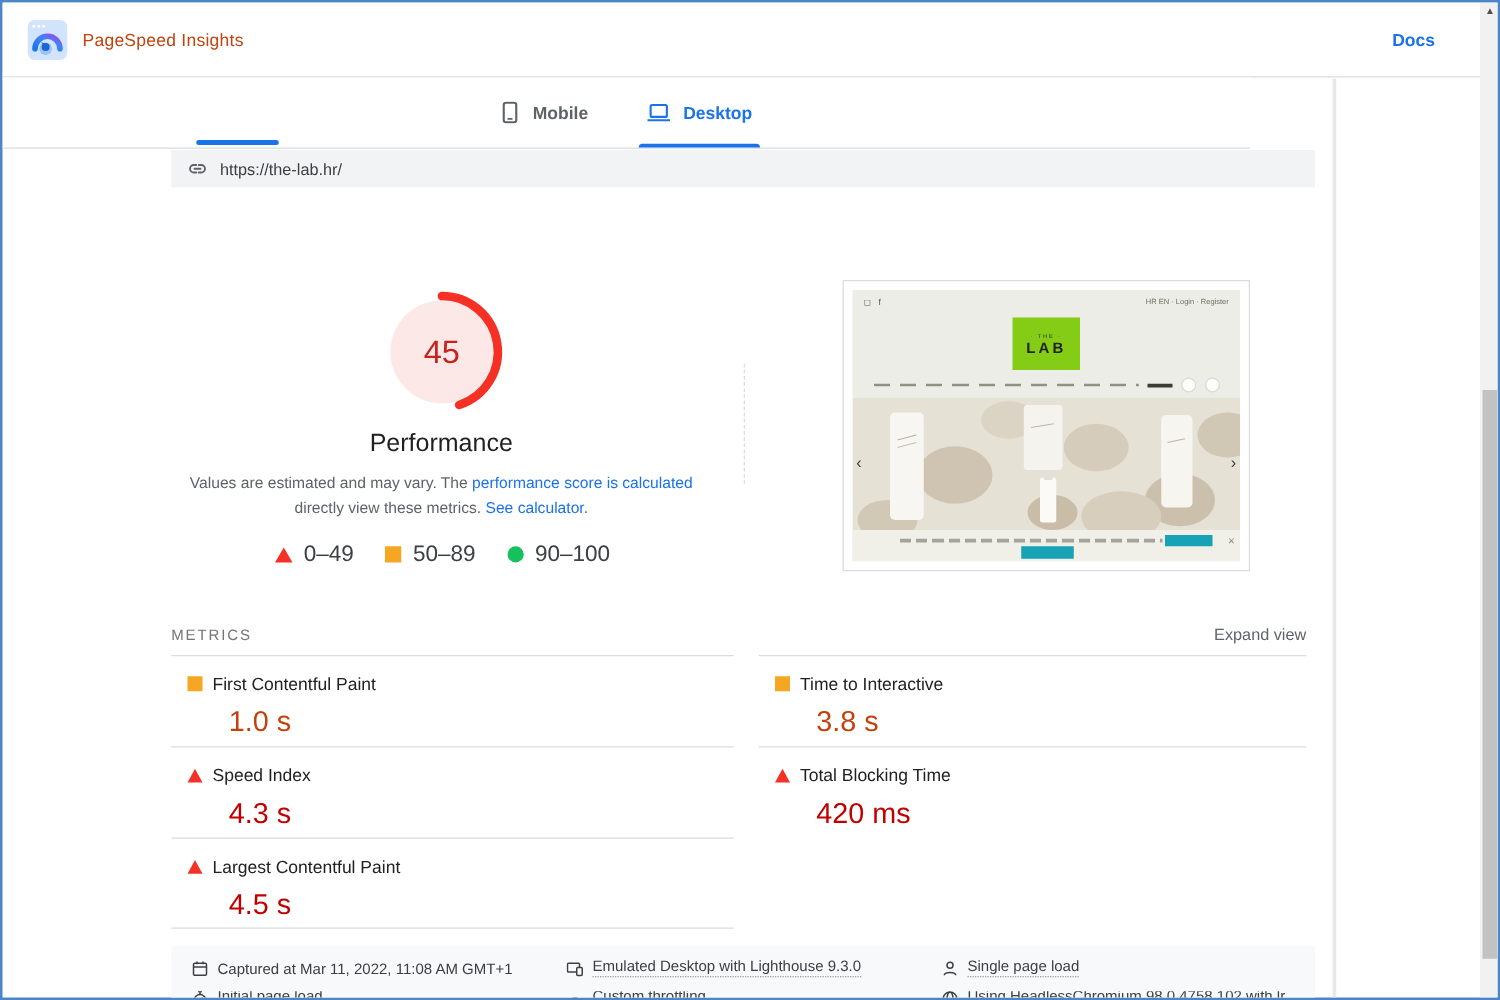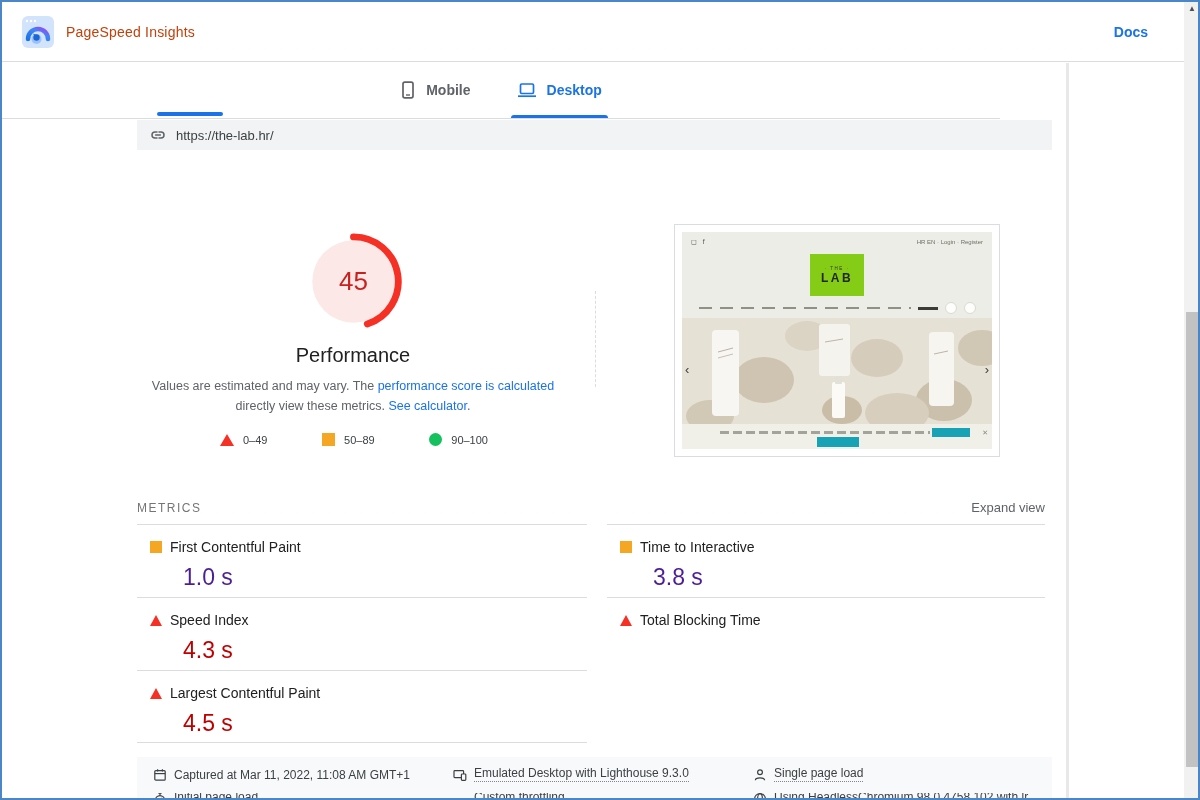--- a/index.html
+++ b/index.html
@@ -41,21 +41,21 @@
                font-size:26px; color:#c7221f; }
   .perf-title { position:absolute; left:200px; top:342px; width:302px;
                 text-align:center; font-size:20px; color:#212121; }
   .perf-desc { position:absolute; left:140px; top:374px; width:422px;
                text-align:center; font-size:12.5px; line-height:20px; color:#5f6368; }
   .perf-desc a { color:#1a73e8; text-decoration:none; cursor:pointer; }
 
   
   .legend { position:absolute; left:218px; top:431px; width:268px; display:flex;
             justify-content:space-between; align-items:center; }
-  .legend-item { display:flex; align-items:center; gap:9px; font-size:11px; color:#3c4043; }
+  .legend-item { display:flex; align-items:center; gap:9px; font-size:18px; color:#3c4043; }
   .icon-tri { width:0; height:0; border-left:7px solid transparent;
               border-right:7px solid transparent; border-bottom:12px solid #f53126; }
   .icon-sq  { width:13px; height:13px; background:#f5a623; }
   .icon-circ{ width:13px; height:13px; border-radius:50%; background:#14c15d; }
 
   .col-divider { position:absolute; left:593px; top:289px; height:96px;
                  border-left:1px dashed #dadce0; }
 
   
   .shot-card { position:absolute; left:672px; top:222px; width:326px; height:233px;
@@ -99,21 +99,21 @@
   .metric { border-top:1px solid #dadce0; padding:14px 0 13px 13px; height:73px; }
   .metric.last { border-bottom:1px solid #dadce0; }
   .metric-head { display:flex; align-items:center; gap:8px; }
   .micon-sq { width:12px; height:12px; background:#f5a623; flex:0 0 auto; }
   .micon-tri { width:0; height:0; border-left:6.5px solid transparent;
                border-right:6.5px solid transparent; border-bottom:11px solid #f53126;
                flex:0 0 auto; }
   .micon-circ { width:12px; height:12px; border-radius:50%; background:#14c15d; flex:0 0 auto; }
   .mname { font-size:14px; color:#212121; }
   .mval { margin:9px 0 0 33px; font-size:23px; }
-  .mval.avg { color:#4c1d95; } .mval.poor { color:#c00000; } .mval.good { color:#018642; }
+  .mval.avg { color:#c2410c; } .mval.poor { color:#c00000; } .mval.good { color:#018642; }
 
   
   .env-footer { position:absolute; left:135px; top:755px; width:915px; height:60px;
                 background:#f8f9fa; padding:11px 16px; display:grid;
                 grid-template-columns:300px 300px 283px; row-gap:11px; }
   .env-item { display:flex; align-items:flex-end; gap:7px; font-size:12px; color:#3c4043;
               white-space:nowrap; overflow:hidden; }
   .env-item svg { flex:0 0 auto; }
   .env-text.dotted { border-bottom:1px dotted #80868b; padding-bottom:1px; }
 
@@ -285,20 +285,21 @@
         <span class="micon-tri"></span>
         <span class="mname">Speed Index</span>
       </div>
       <div class="mval poor">4.3 s</div>
     </div>
     <div class="metric">
       <div class="metric-head">
         <span class="micon-tri"></span>
         <span class="mname">Total Blocking Time</span>
       </div>
+      <div class="mval poor">420 ms</div>
     </div>
     <div class="metric last">
       <div class="metric-head">
         <span class="micon-tri"></span>
         <span class="mname">Largest Contentful Paint</span>
       </div>
       <div class="mval poor">4.5 s</div>
     </div>
   </div>
 

